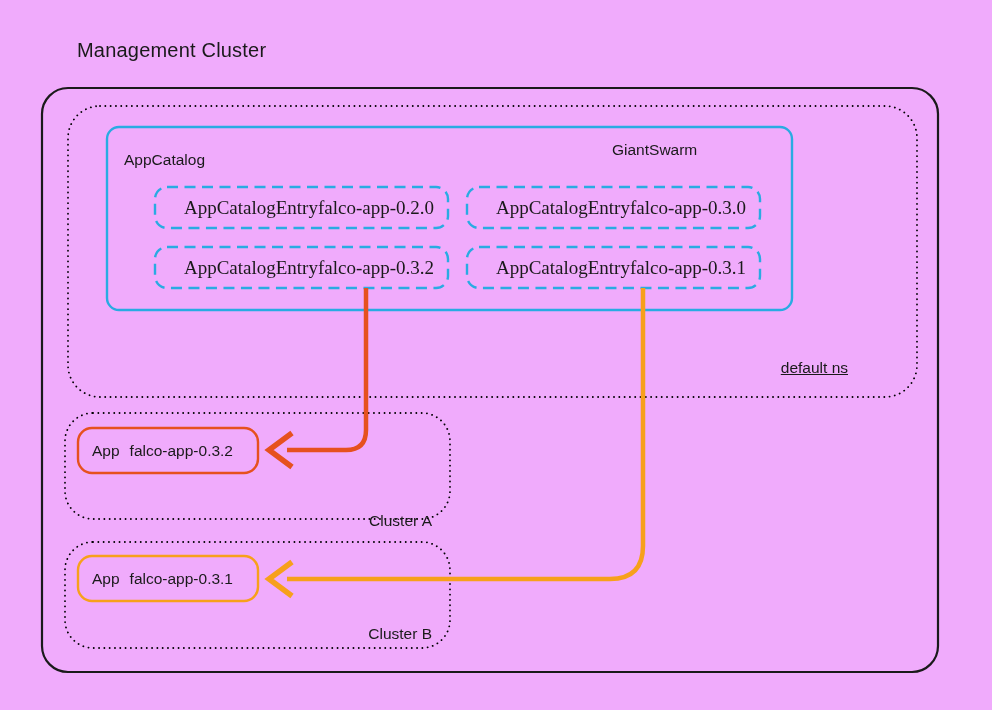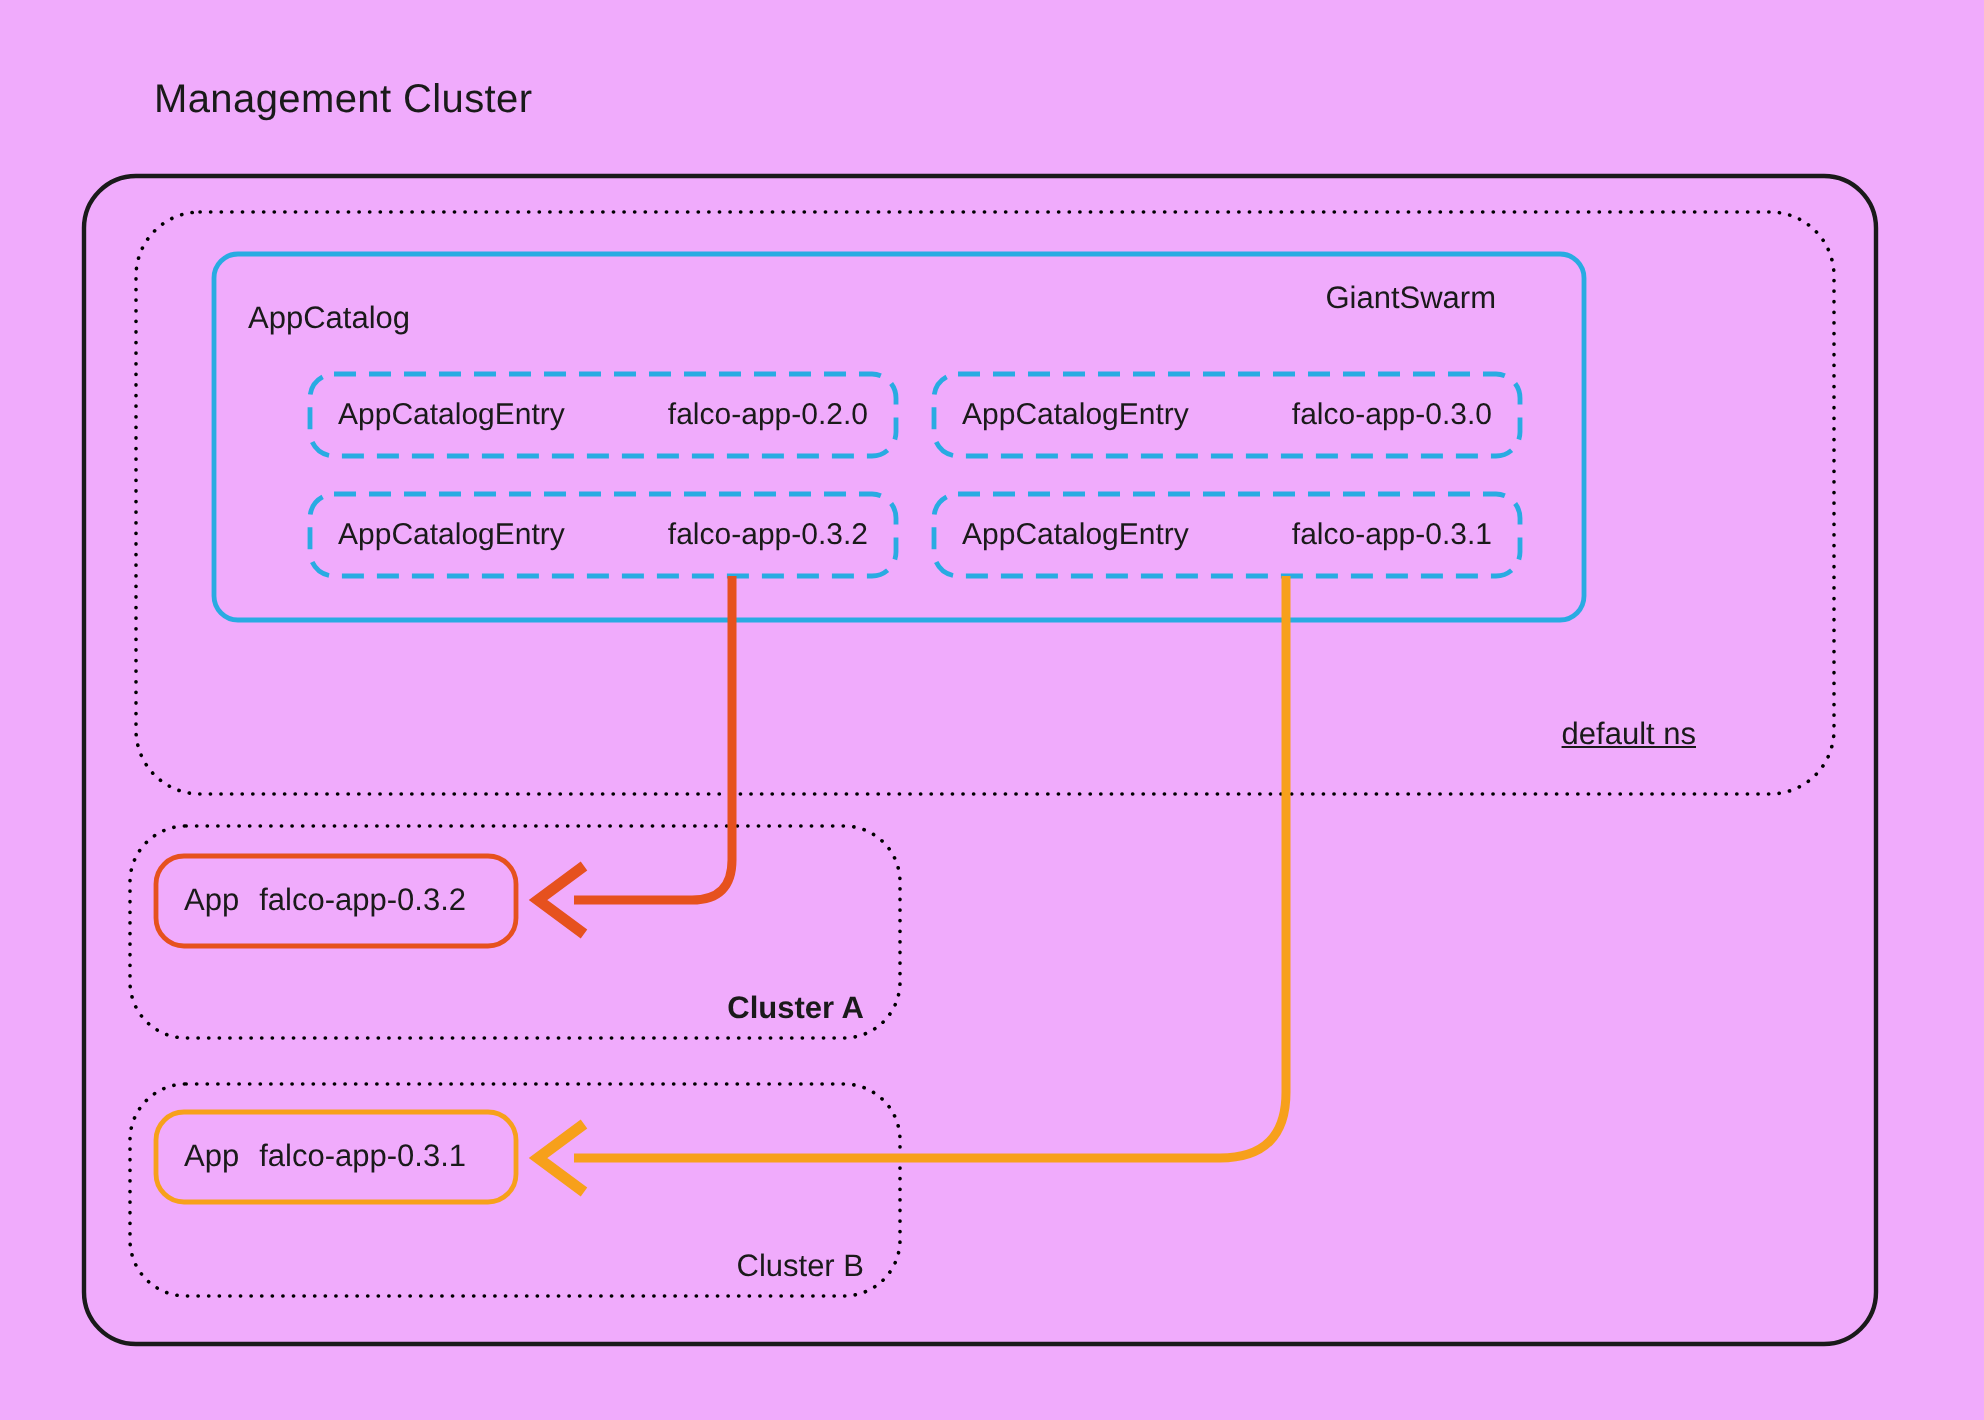--- a/index.html
+++ b/index.html
@@ -34,57 +34,58 @@
     font-size: 20px;
     letter-spacing: 0.2px;
   }
   .catalog-kind {
     left: 124px;
     top: 139px;
     font-size: 15.5px;
     margin-top: 12px;
   }
   .catalog-name {
-    left: 588px;
+    left: 612px;
     top: 141px;
     width: 160px;
-    text-align: right;
+    text-align: left;
     font-size: 15.5px;
   }
   .entry-text {
     position: absolute;
     z-index: 1;
     width: 293px;
     height: 41px;
     box-sizing: border-box;
     padding: 0 14px;
     display: flex;
     align-items: center;
-    justify-content: space-between;
-    font-size: 15px;
+    justify-content: flex-end;
+    font-size: 19px;
+    font-family: Liberation Serif, serif;
   }
   .entry-0 { left: 155px; top: 187px; }
   .entry-1 { left: 467px; top: 187px; }
   .entry-2 { left: 155px; top: 247px; }
   .entry-3 { left: 467px; top: 247px; }
   .ns-label {
     left: 692px;
     top: 359px;
     width: 156px;
     text-align: right;
     font-size: 15.5px;
     text-decoration: underline;
   }
   .cluster-label {
     width: 142px;
     left: 290px;
     text-align: right;
     font-size: 15.5px;
   }
-  .cluster-a-label { top: 496px; font-weight: bold; }
+  .cluster-a-label { top: 512px; }
   .cluster-b-label { top: 625px; }
   .app-text {
     position: absolute;
     z-index: 1;
     width: 180px;
     height: 45px;
     box-sizing: border-box;
     padding-left: 14px;
     display: flex;
     align-items: center;

